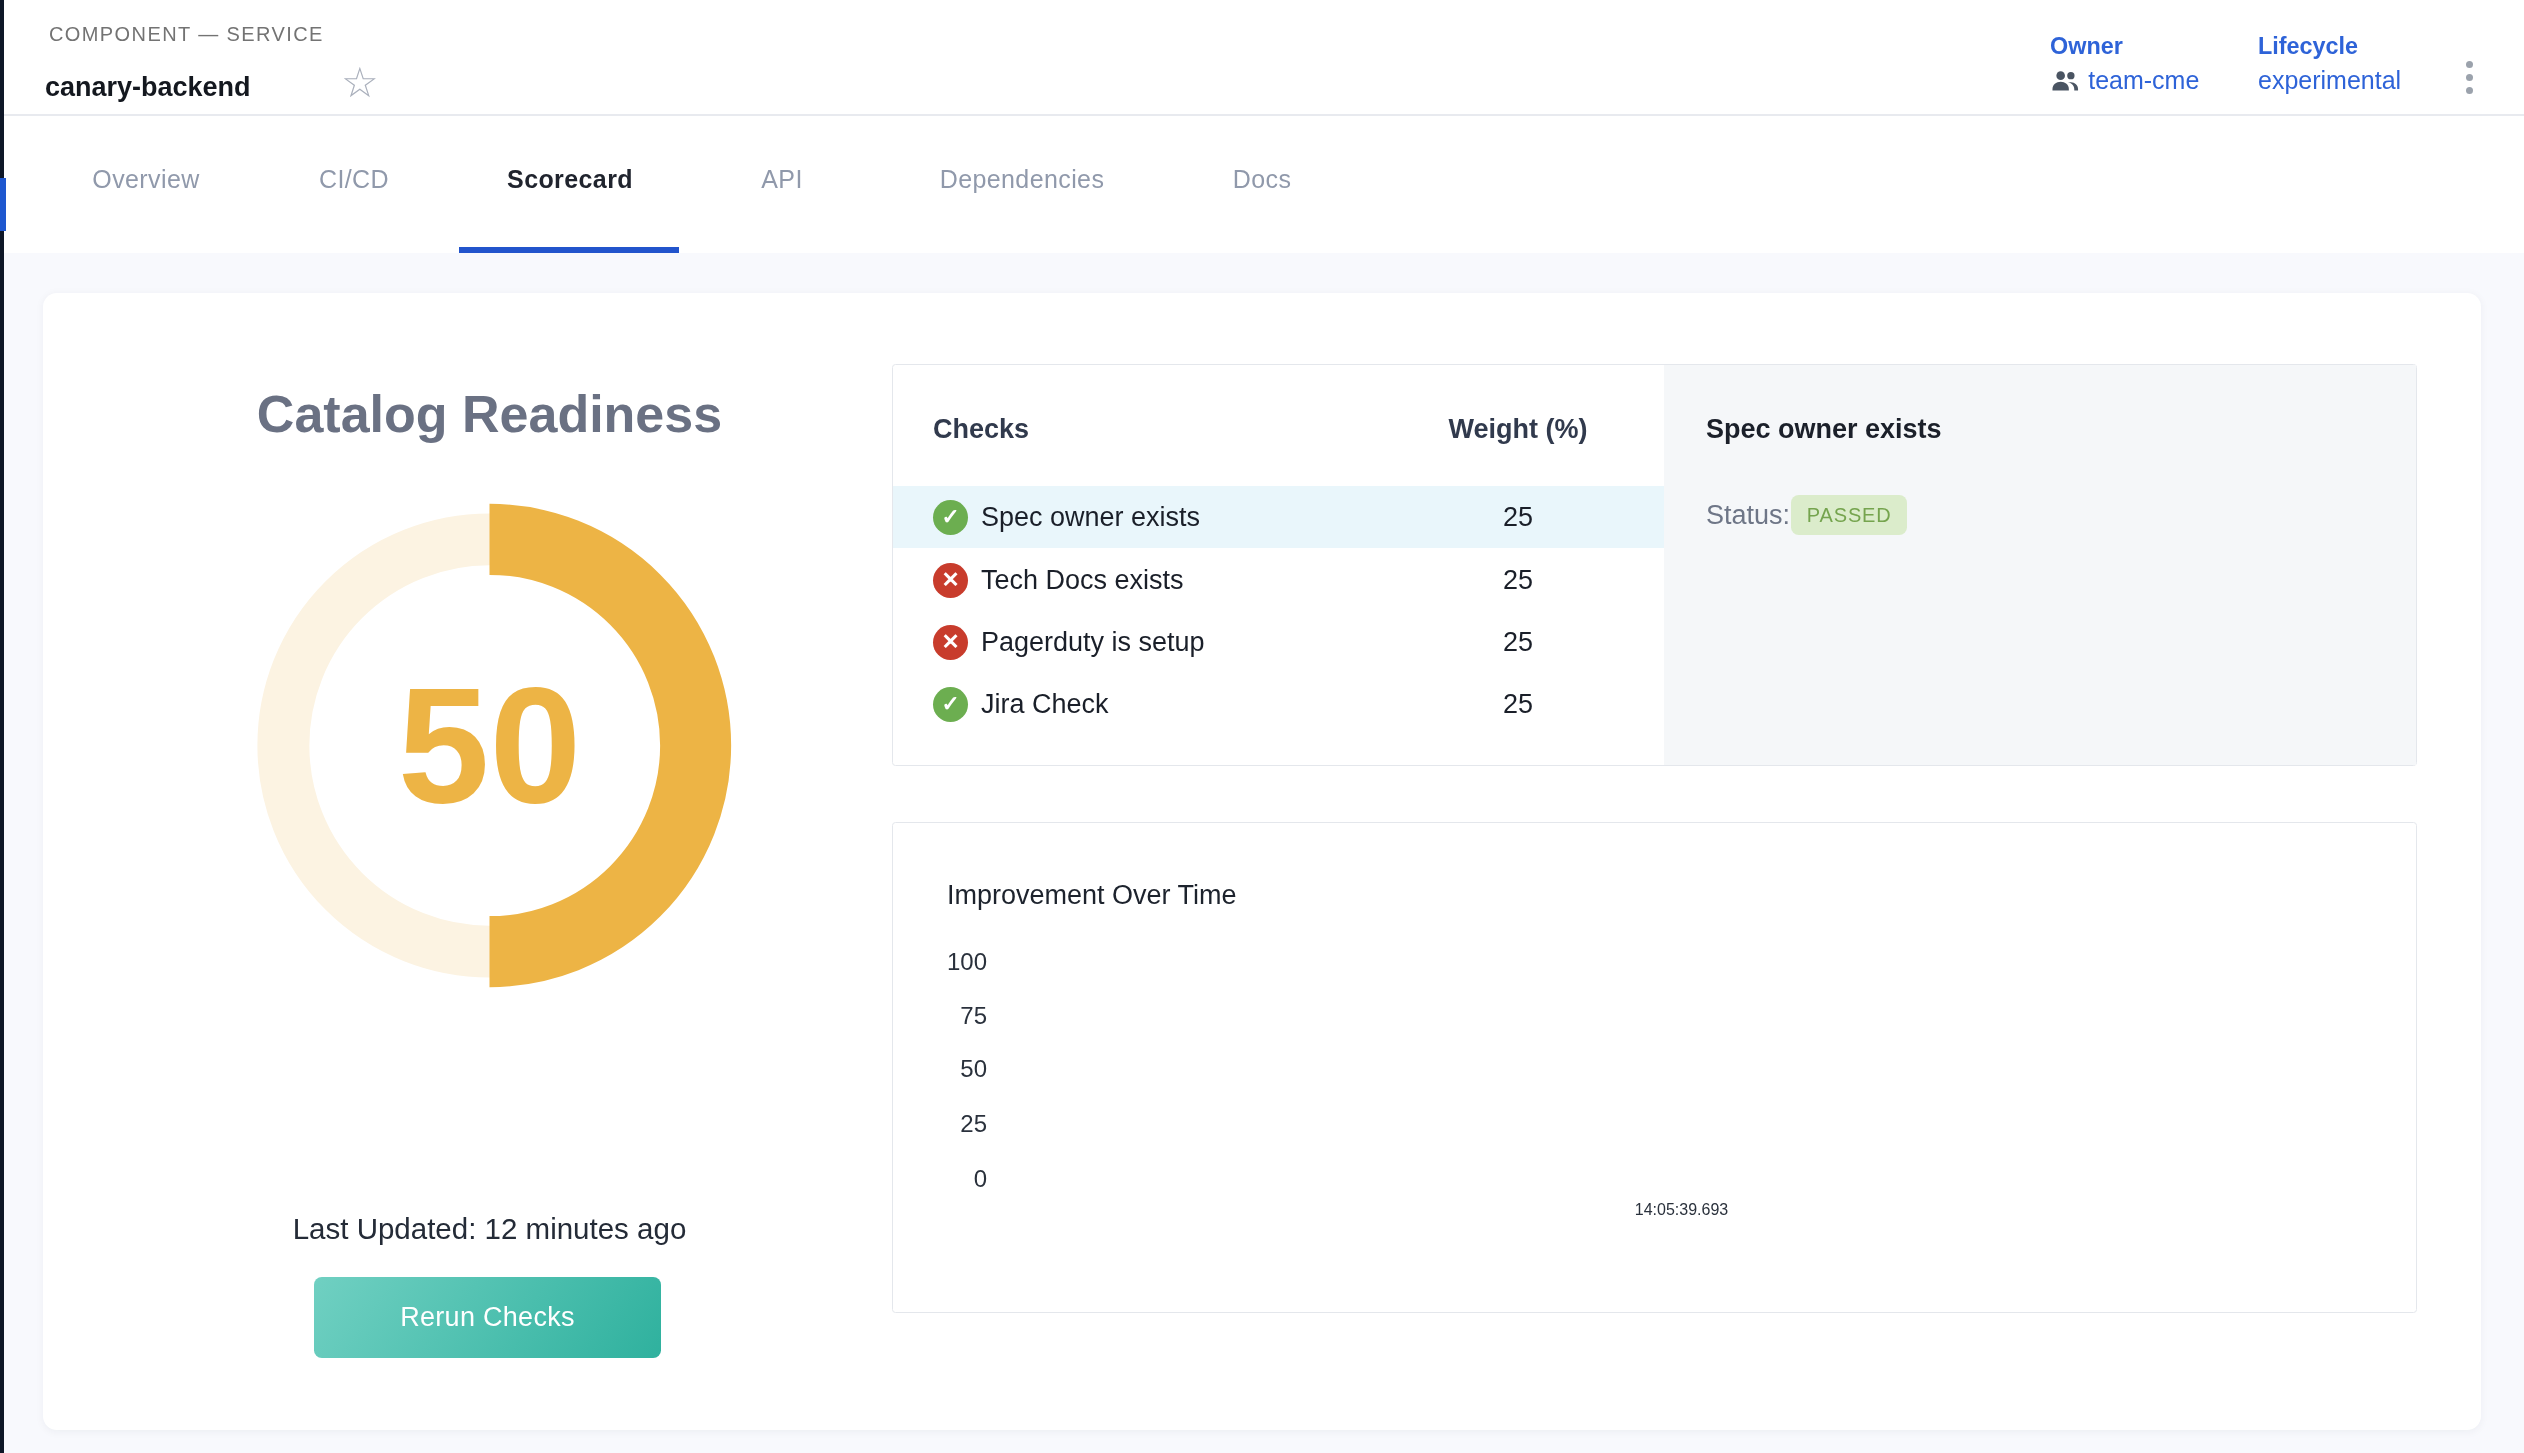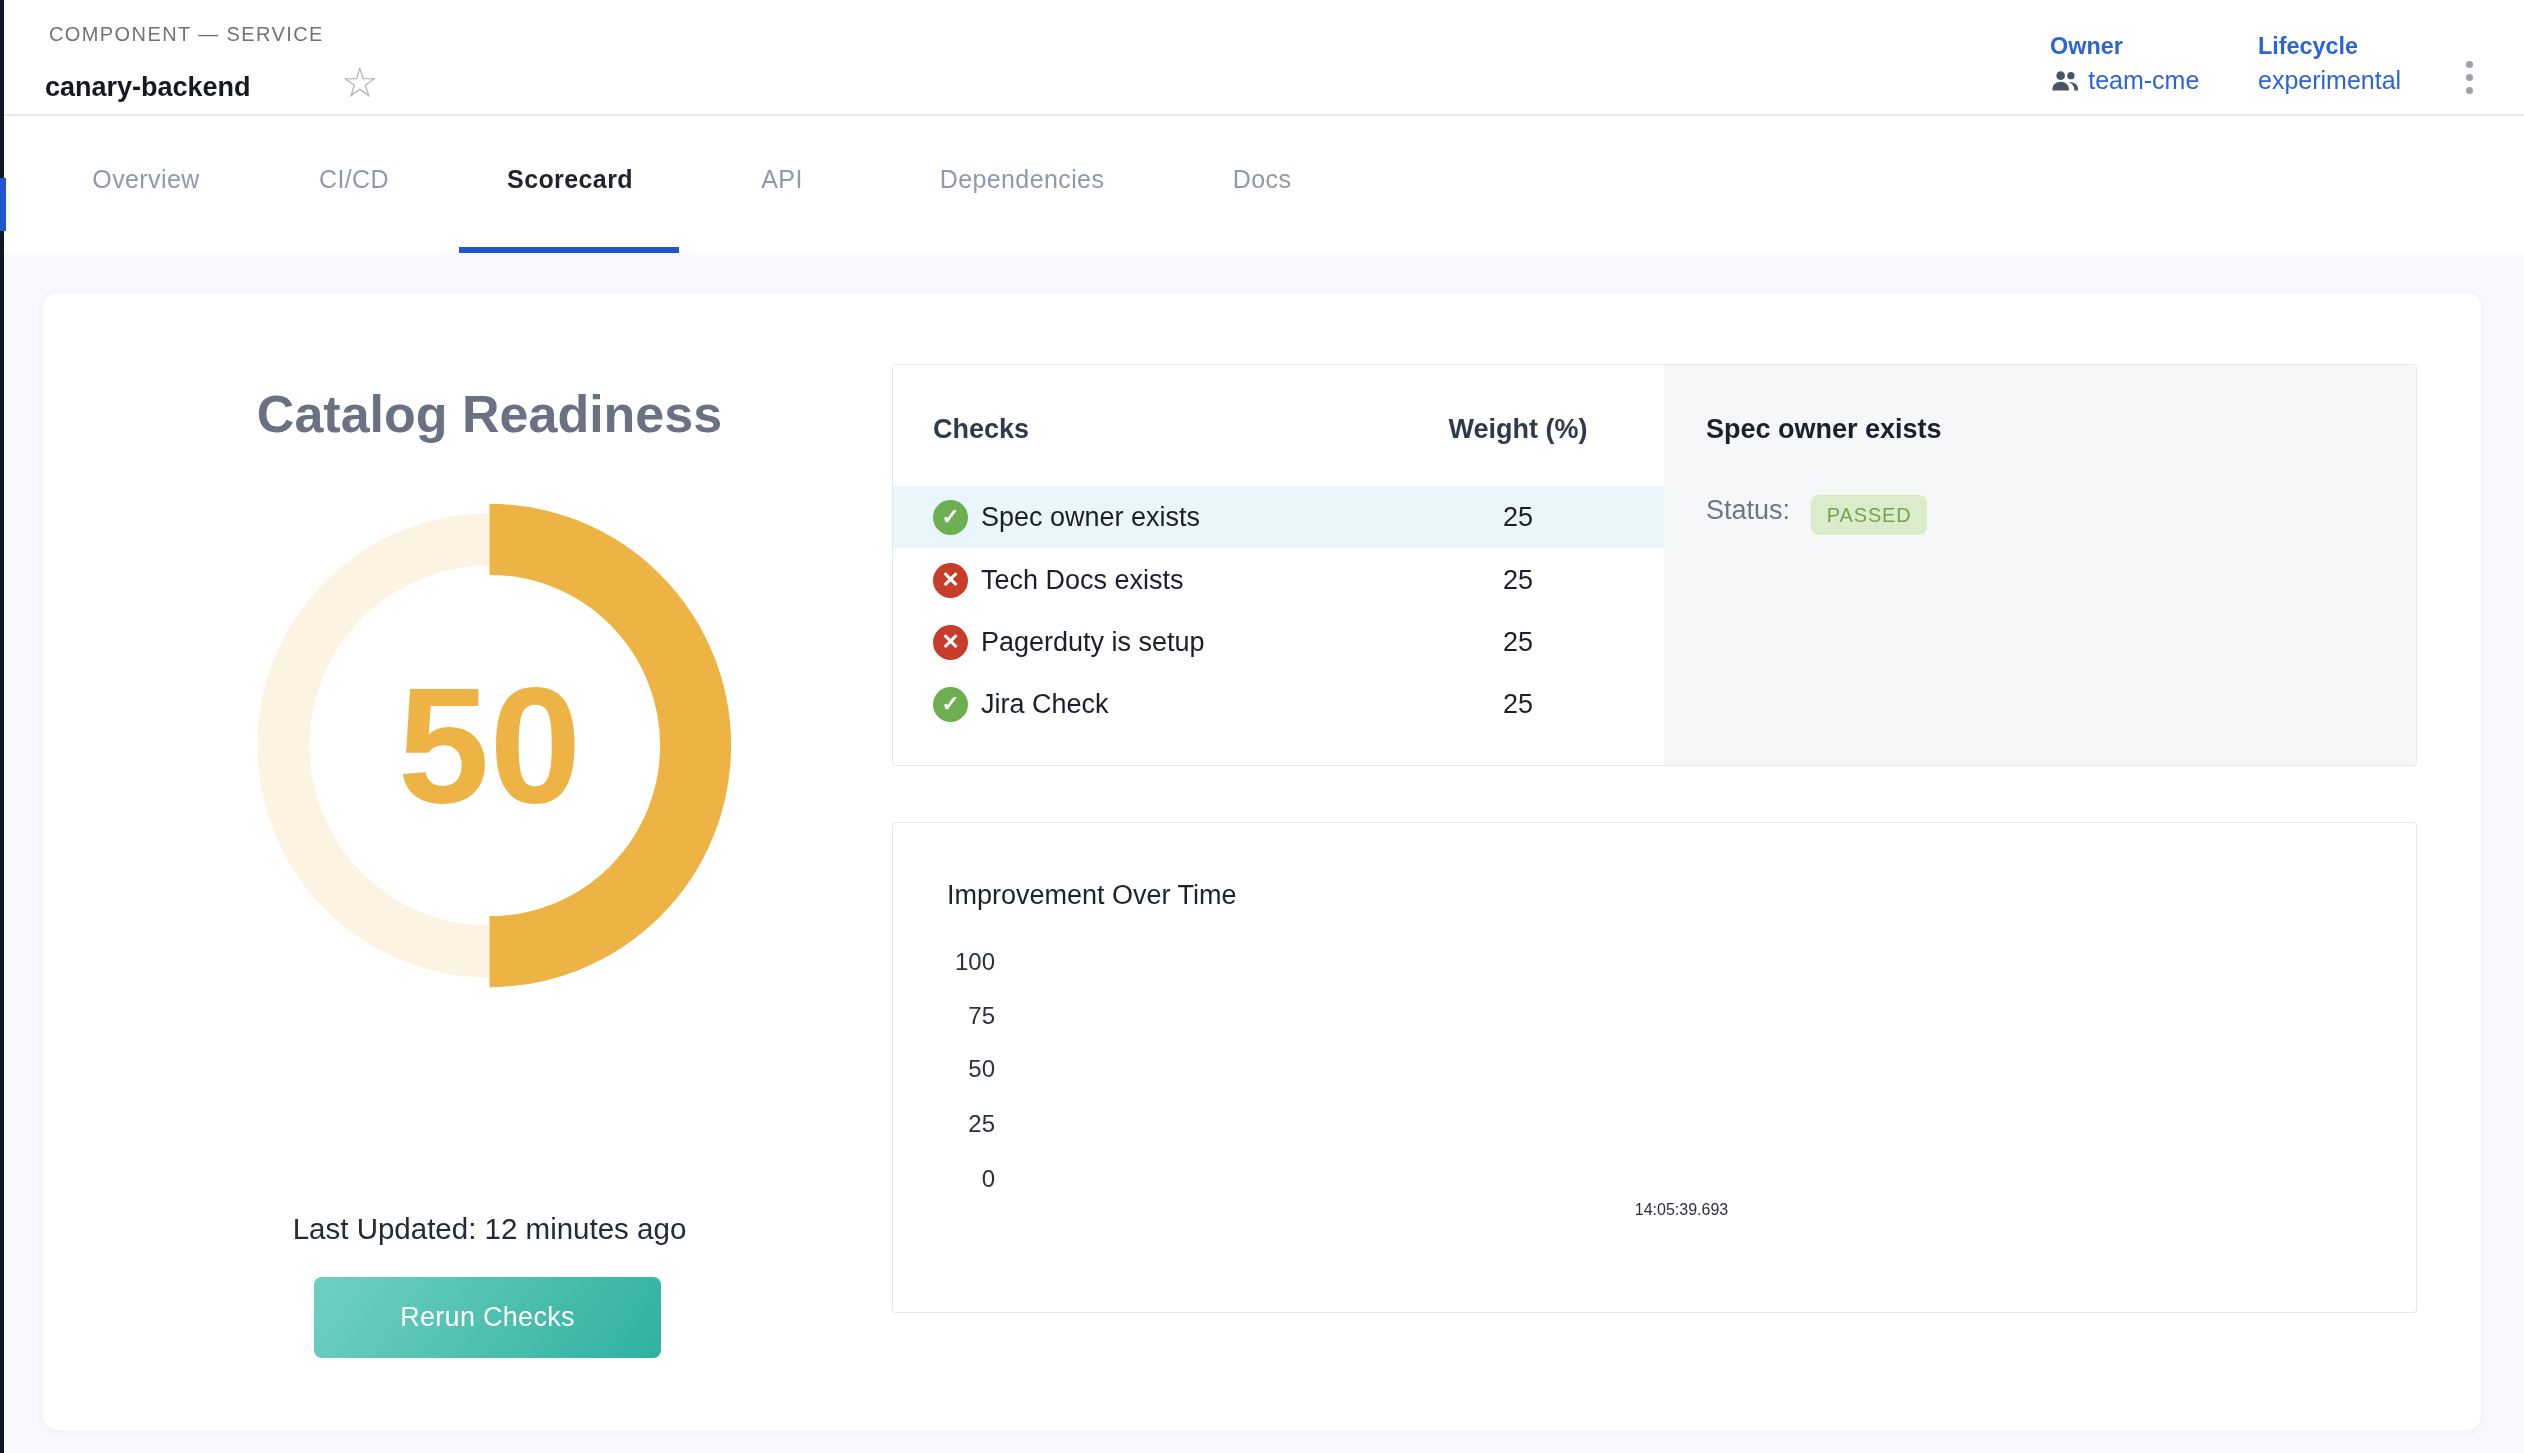--- a/index.html
+++ b/index.html
@@ -64,30 +64,30 @@
   .check-row.selected { background:#e9f6fb; }
   .status-dot { margin-left:40px; width:35px; height:35px; border-radius:50%; color:#ffffff;
                 font-size:21.7px; font-weight:700; display:flex; align-items:center;
                 justify-content:center; flex:0 0 auto; }
   .status-dot.passed { background:#6cae50; }
   .status-dot.failed { background:#c83c2c; }
   .check-name { margin-left:13px; font-size:27px; color:#1a1f29; }
   .check-weight { position:absolute; left:510px; width:230px; text-align:center;
                   font-size:27px; color:#1a1f29; }
   .detail-title { left:813px; top:49px; font-size:27px; font-weight:700; color:#1b202a; }
-  .status-row { left:813px; top:130px; display:flex; align-items:flex-start; gap:21px; }
+  .status-row { left:813px; top:130px; display:flex; align-items:center; gap:1px; }
   .status-label { font-size:27px; color:#6e7687; }
   .badge { background:#dbeccb; color:#75a44e; font-size:20px; font-weight:400;
            letter-spacing:0.9px; padding:8.7px 15.6px; border-radius:7.8px; }
 
   
   .chart-card { left:849px; top:529px; width:1523px; height:489px; background:#ffffff;
                 border:1.7px solid #e4e7ec; border-radius:3.5px; }
   .chart-title { left:54px; top:57px; font-size:27px; font-weight:500; color:#1d232d; }
-  .ytick { position:absolute; left:8px; width:94px; text-align:right; font-size:24px;
+  .ytick { position:absolute; left:0; width:94px; text-align:right; font-size:24px;
            color:#2a313c; line-height:29.5px; }
   .xtick { position:absolute; left:676px; top:378px; width:225px; text-align:center;
            font-size:16px; color:#2a313c; }
 </style>
 </head>
 <body>
 
 <div id="app">
 
   <div class="abs page-bg"></div>

